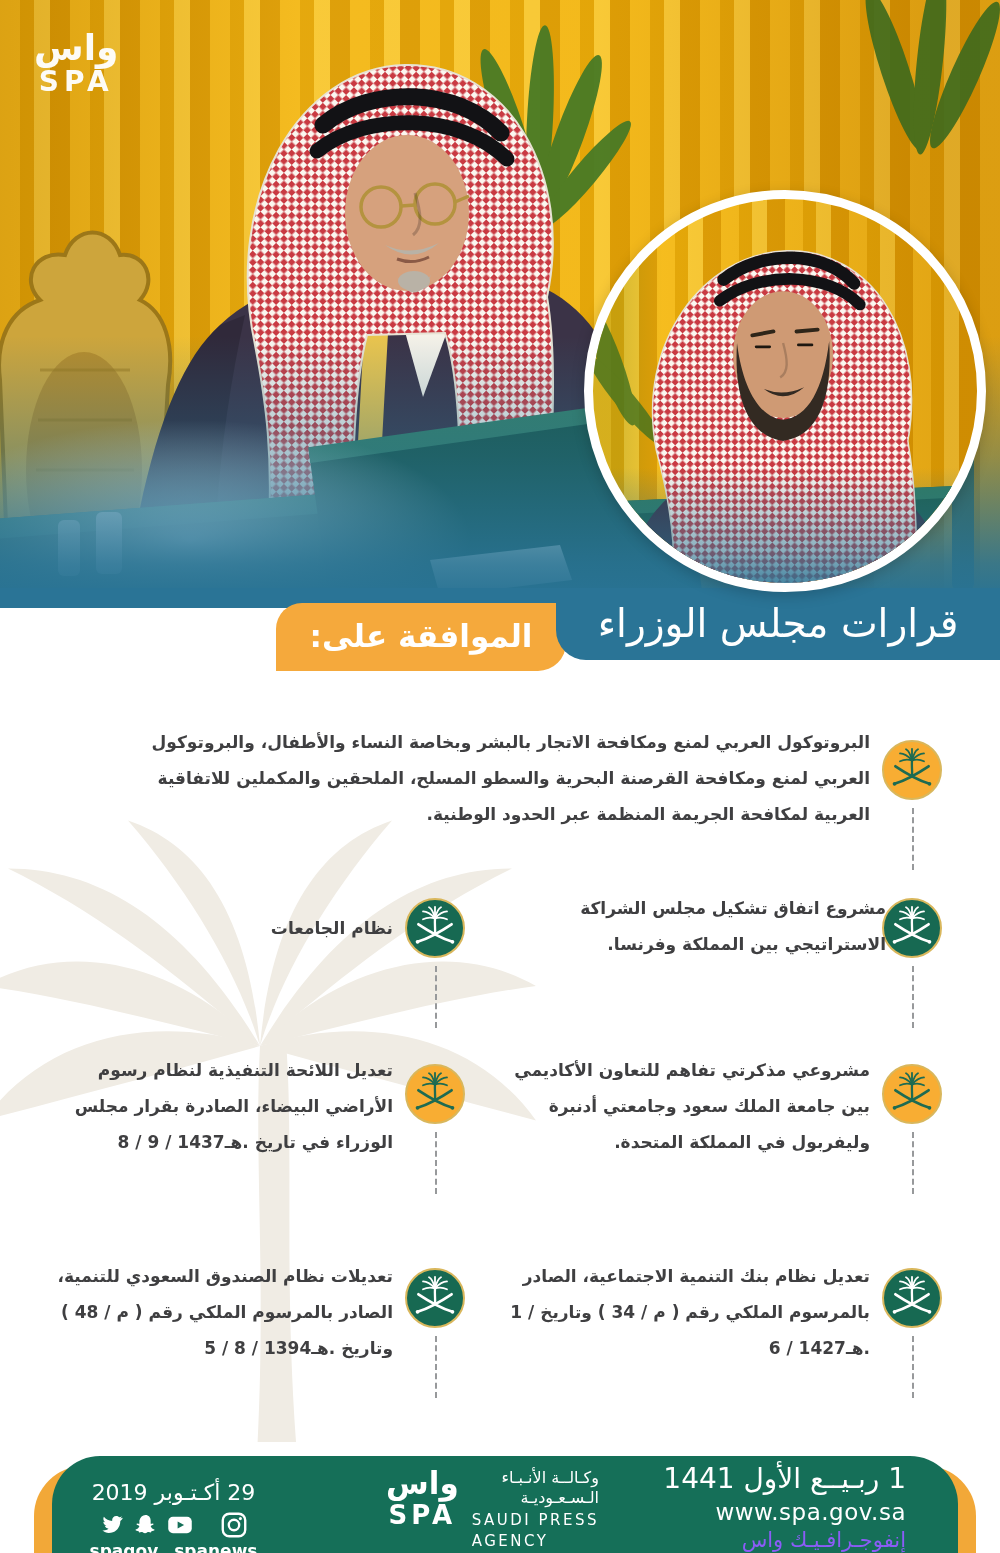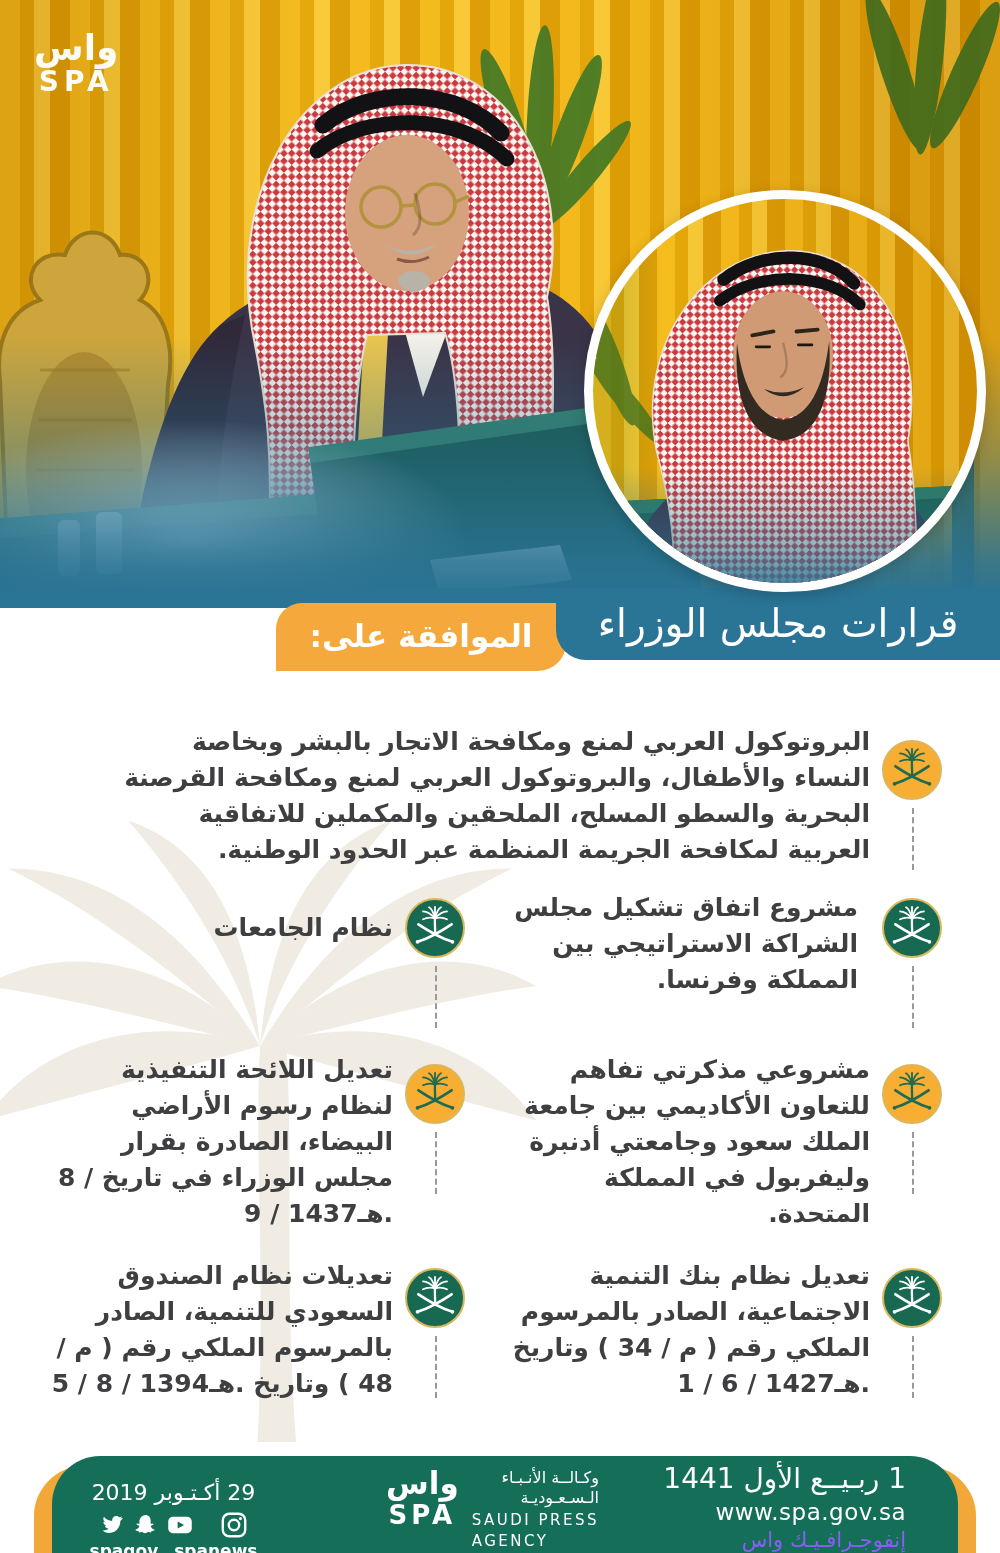--- a/index.html
+++ b/index.html
@@ -38,21 +38,21 @@
     text-align:center;direction:rtl;}
   .banner-sub{position:absolute;left:276px;top:603px;width:290px;height:68px;background:#f5a93c;
     border-radius:26px 0 28px 0;z-index:4;color:#fff;font-weight:bold;font-size:31px;line-height:66px;
     text-align:center;direction:rtl;}
 
   
   .watermark{position:absolute;left:-40px;top:810px;width:600px;height:640px;z-index:0;}
 
   
   .item-text{position:absolute;z-index:2;direction:rtl;text-align:right;color:#3f3f41;
-    font-weight:bold;font-size:25px;line-height:36px;}
+    font-weight:bold;font-size:17px;line-height:36px;}
   .disc{position:absolute;z-index:2;width:60px;height:60px;border-radius:50%;
     display:flex;align-items:center;justify-content:center;border:2px solid #d9b75c;box-sizing:border-box;}
   .disc.orange{background:#f8ad33;color:#1d6b52;}
   .disc.green{background:#176952;color:#ffffff;}
   .disc svg{width:46px;height:46px;}
   .dash{position:absolute;z-index:1;width:0;border-right:2px dashed #97999b;height:62px;}
 
   
   .footer-orange{position:absolute;left:34px;right:24px;top:1466px;bottom:0;background:#f2a838;
     border-radius:50px 50px 0 0;z-index:1;}
@@ -228,21 +228,21 @@
   </div>
   <div class="dash" style="right:86px;top:808px;"></div>
   <div class="item-text" style="right:130px;top:724px;width:756px;">البروتوكول العربي لمنع ومكافحة الاتجار بالبشر وبخاصة النساء والأطفال، والبروتوكول العربي لمنع ومكافحة القرصنة البحرية والسطو المسلح، الملحقين والمكملين للاتفاقية العربية لمكافحة الجريمة المنظمة عبر الحدود الوطنية.</div>
 
   <div class="disc green" style="right:58px;top:898px;">
     <svg viewBox="0 0 100 100">
         <use href="#emblem"></use>
       </svg>
   </div>
   <div class="dash" style="right:86px;top:966px;"></div>
-  <div class="item-text" style="right:142px;top:890px;width:386px;">مشروع اتفاق تشكيل مجلس الشراكة الاستراتيجي بين المملكة وفرنسا.</div>
+  <div class="item-text" style="right:114px;top:890px;width:386px;">مشروع اتفاق تشكيل مجلس الشراكة الاستراتيجي بين المملكة وفرنسا.</div>
 
   <div class="disc green" style="right:535px;top:898px;">
     <svg viewBox="0 0 100 100">
         <use href="#emblem"></use>
       </svg>
   </div>
   <div class="dash" style="right:563px;top:966px;"></div>
   <div class="item-text" style="right:607px;top:910px;width:330px;">نظام الجامعات</div>
 
   <div class="disc orange" style="right:58px;top:1064px;">

